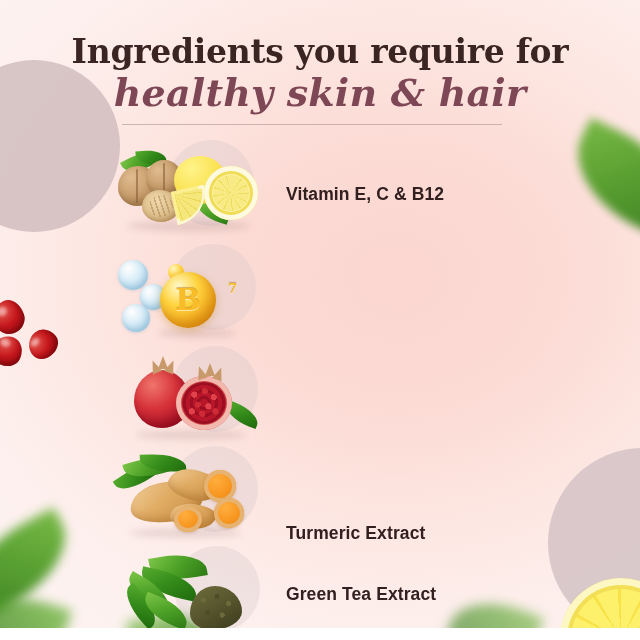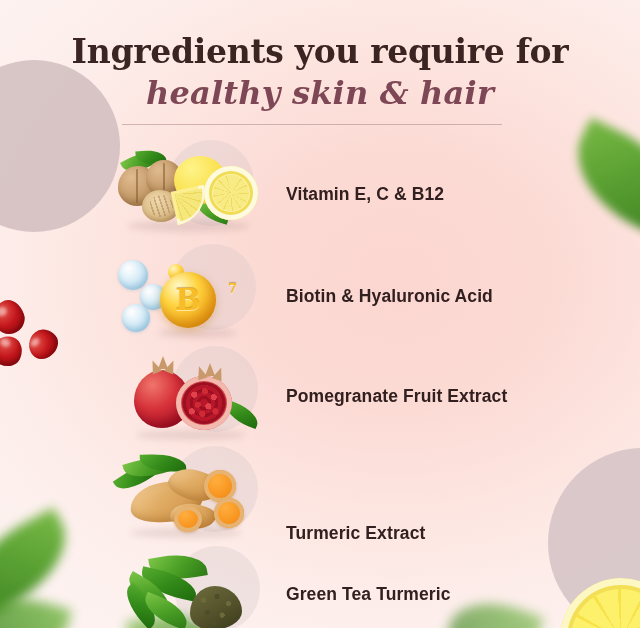--- a/index.html
+++ b/index.html
@@ -159,21 +159,21 @@
     font-weight: bold;
     font-size: 33px;
     line-height: 40px;
     color: #3b2523;
     letter-spacing: -0.3px;
   }
   .title-line2 {
     font-family: "DejaVu Serif", serif;
     font-weight: bold;
     font-style: italic;
-    font-size: 32px;
+    font-size: 38px;
     line-height: 42px;
     color: #7e4755;
     letter-spacing: 0.2px;
   }
   .divider {
     position: absolute;
     left: 122px;
     top: 124px;
     width: 380px;
     height: 1px;
@@ -439,39 +439,37 @@
       <div class="shadow-ellipse" style="left:46px; top:80px; width:78px; height:10px;"></div>
       <div class="art bubble" style="left:6px;  top:12px; width:30px; height:30px;"></div>
       <div class="art bubble" style="left:28px; top:36px; width:26px; height:26px;"></div>
       <div class="art bubble" style="left:10px; top:56px; width:28px; height:28px;"></div>
       <div class="art b7-mini" style="left:56px; top:16px; width:16px; height:16px;"></div>
       <div class="art b7" style="left:48px; top:24px; width:56px; height:56px;">
         <span class="b7-text">B</span>
         <span class="b7-text b7-sup" style="position:absolute; left:68px; top:10px;">7</span>
       </div>
     </div>
-    <div class="row-label">Biotin &amp; Hyaluronic Acid</div>
   </div>
 
   <div class="row" style="top:348px;">
     <div class="row-icon">
       <div class="shadow-ellipse" style="left:24px; top:82px; width:110px; height:10px;"></div>
       <div class="art gleaf dark" style="left:112px; top:58px; width:36px; height:17px; transform:rotate(22deg);"></div>
       <div class="art pom-whole" style="left:22px; top:22px; width:56px; height:58px;"></div>
       <div class="art pom-crown" style="left:38px; top:12px; transform:rotate(-22deg);"></div>
       <div class="art pom-crown" style="left:46px; top:8px;"></div>
       <div class="art pom-crown" style="left:54px; top:12px; transform:rotate(22deg);"></div>
       <div class="art pom-half" style="left:64px; top:28px; width:56px; height:54px;">
         <div class="pom-seeds"></div>
       </div>
       <div class="art pom-crown" style="left:84px; top:18px; transform:rotate(-18deg);"></div>
       <div class="art pom-crown" style="left:93px; top:15px;"></div>
       <div class="art pom-crown" style="left:102px; top:19px; transform:rotate(20deg);"></div>
     </div>
-    <div class="row-label">Pomegranate Fruit Extract</div>
   </div>
 
   <div class="row" style="top:448px;align-items:flex-end;">
     <div class="row-icon">
       <div class="shadow-ellipse" style="left:18px; top:80px; width:112px; height:10px;"></div>
       <div class="art gleaf dark" style="left:2px;  top:20px; width:44px; height:18px; transform:rotate(-34deg);"></div>
       <div class="art gleaf" style="left:12px; top:10px; width:48px; height:19px; transform:rotate(-16deg);"></div>
       <div class="art gleaf dark" style="left:28px; top:6px;  width:46px; height:18px; transform:rotate(-2deg);"></div>
       <div class="art tur-root" style="left:18px; top:34px; width:74px; height:40px; transform:rotate(-8deg);"></div>
       <div class="art tur-root" style="left:56px; top:22px; width:52px; height:30px; transform:rotate(14deg);"></div>
@@ -486,16 +484,16 @@
   <div class="row" style="top:546px;">
     <div class="row-icon">
       <div class="shadow-ellipse" style="left:22px; top:84px; width:104px; height:9px;"></div>
       <div class="art gleaf" style="left:38px; top:8px;  width:56px; height:26px; transform:rotate(-10deg);"></div>
       <div class="art gleaf dark" style="left:28px; top:26px; width:58px; height:24px; transform:rotate(12deg);"></div>
       <div class="art gleaf" style="left:12px; top:36px; width:50px; height:22px; transform:rotate(30deg);"></div>
       <div class="art gleaf dark" style="left:6px;  top:50px; width:46px; height:20px; transform:rotate(48deg);"></div>
       <div class="art gleaf" style="left:30px; top:54px; width:48px; height:22px; transform:rotate(22deg);"></div>
       <div class="art tea-pile" style="left:78px; top:40px; width:52px; height:44px;"></div>
     </div>
-    <div class="row-label">Green Tea Turmeric</div>
+    <div class="row-label">Green Tea Extract</div>
   </div>
 
 </div>
 
 </body></html>

